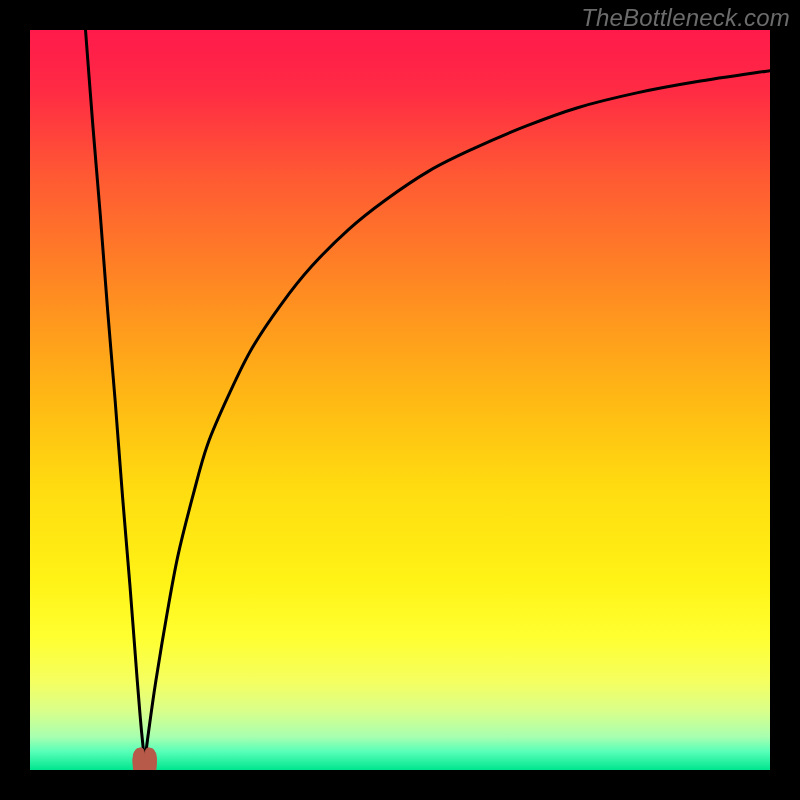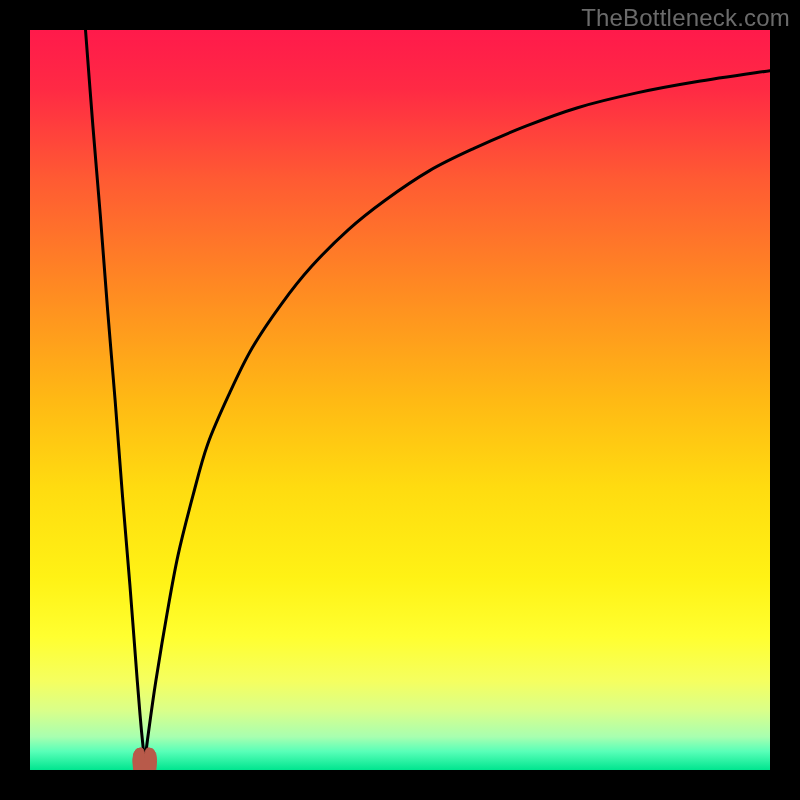--- a/index.html
+++ b/index.html
@@ -9,20 +9,21 @@
     height: 800px;
     background: #000;
     overflow: hidden;
     font-family: Arial, Helvetica, sans-serif;
   }
   .frame {
     position: relative;
     width: 800px;
     height: 572px;
     background: #000;
+    font-style: italic;
   }
   .plot {
     position: absolute;
     left: 30px;
     top: 30px;
     width: 740px;
     height: 740px;
     overflow: hidden;
   }
   .watermark {

